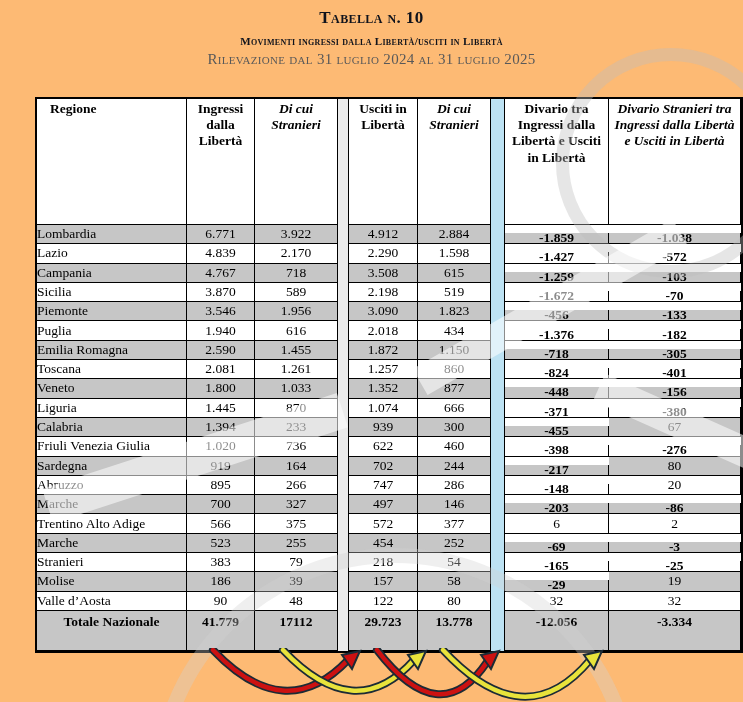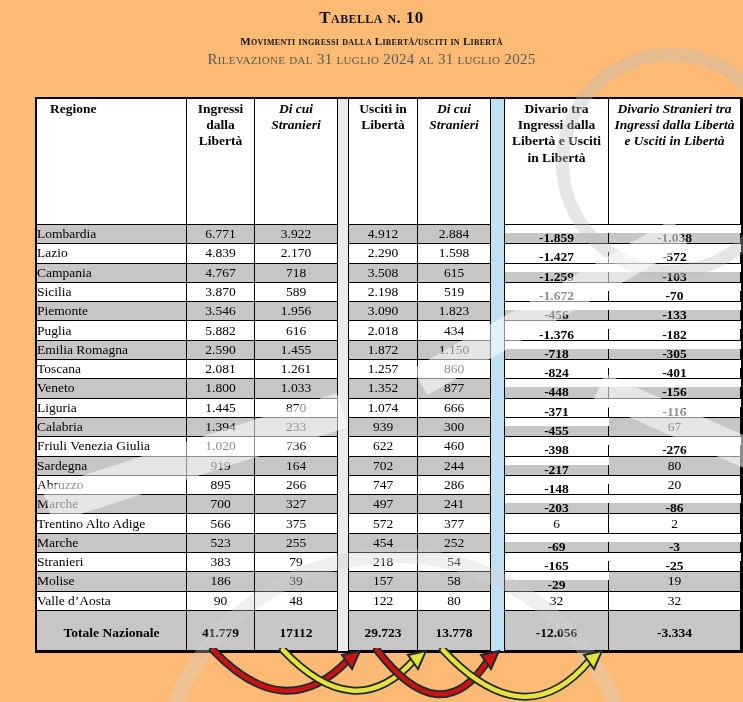--- a/index.html
+++ b/index.html
@@ -26,21 +26,21 @@
     font-size:13.5px; line-height:1.2;
     display:flex; align-items:center; justify-content:center;
     overflow:hidden; white-space:normal;
   }
   .hdr{font-weight:bold; align-items:flex-start; padding:2px 2px 0 2px; text-align:center;}
   .hdr.left{justify-content:flex-start; text-align:center; padding-left:13px;}
   .ital{font-style:italic;}
   .reg{justify-content:flex-start; }
   .gray{background:#c6c6c6;}
   .bold{font-weight:bold;margin-top:8px;}
-  .tot{font-weight:bold; align-items:flex-start; padding-top:14px;}
+  .tot{font-weight:bold; align-items:flex-start; padding-top:3px;}
   .spacer{grid-row:1 / span 22; border-right:1px solid #000;}
   .sp-gray{grid-column:4; background:#ebebeb;}
   .sp-blue{grid-column:7; background:#bde2f3;}
   
   .wm{position:absolute; pointer-events:none;}
   .wm-ring1{left:556px; top:48px; width:204px; height:204px; border-radius:50%;
             border:13px solid rgba(188,188,188,.38);}
   .wm-ring2{left:150px; top:548px; width:460px; height:460px; border-radius:50%;
             border:15px solid rgba(210,210,210,.35);}
   .wm-band{background:rgba(255,255,255,.55);}
@@ -101,21 +101,21 @@
       <div class="cell val bold">-1.672</div>
       <div class="cell val bold">-70</div>
       <div class="cell reg gray">Piemonte</div>
       <div class="cell val gray">3.546</div>
       <div class="cell val gray">1.956</div>
       <div class="cell val gray">3.090</div>
       <div class="cell val gray">1.823</div>
       <div class="cell val gray bold">-456</div>
       <div class="cell val gray bold">-133</div>
       <div class="cell reg">Puglia</div>
-      <div class="cell val">5.882</div>
+      <div class="cell val">1.940</div>
       <div class="cell val">616</div>
       <div class="cell val">2.018</div>
       <div class="cell val">434</div>
       <div class="cell val bold">-1.376</div>
       <div class="cell val bold">-182</div>
       <div class="cell reg gray">Emilia Romagna</div>
       <div class="cell val gray">2.590</div>
       <div class="cell val gray">1.455</div>
       <div class="cell val gray">1.872</div>
       <div class="cell val gray">1.150</div>
@@ -134,21 +134,21 @@
       <div class="cell val gray">1.352</div>
       <div class="cell val gray">877</div>
       <div class="cell val gray bold">-448</div>
       <div class="cell val gray bold">-156</div>
       <div class="cell reg">Liguria</div>
       <div class="cell val">1.445</div>
       <div class="cell val">870</div>
       <div class="cell val">1.074</div>
       <div class="cell val">666</div>
       <div class="cell val bold">-371</div>
-      <div class="cell val bold">-116</div>
+      <div class="cell val bold">-380</div>
       <div class="cell reg gray">Calabria</div>
       <div class="cell val gray">1.394</div>
       <div class="cell val gray">233</div>
       <div class="cell val gray">939</div>
       <div class="cell val gray">300</div>
       <div class="cell val gray bold">-455</div>
       <div class="cell val gray">67</div>
       <div class="cell reg">Friuli Venezia Giulia</div>
       <div class="cell val">1.020</div>
       <div class="cell val">736</div>
@@ -167,21 +167,21 @@
       <div class="cell val">895</div>
       <div class="cell val">266</div>
       <div class="cell val">747</div>
       <div class="cell val">286</div>
       <div class="cell val bold">-148</div>
       <div class="cell val">20</div>
       <div class="cell reg gray">Marche</div>
       <div class="cell val gray">700</div>
       <div class="cell val gray">327</div>
       <div class="cell val gray">497</div>
-      <div class="cell val gray">241</div>
+      <div class="cell val gray">146</div>
       <div class="cell val gray bold">-203</div>
       <div class="cell val gray bold">-86</div>
       <div class="cell reg">Trentino Alto Adige</div>
       <div class="cell val">566</div>
       <div class="cell val">375</div>
       <div class="cell val">572</div>
       <div class="cell val">377</div>
       <div class="cell val">6</div>
       <div class="cell val">2</div>
       <div class="cell reg gray">Marche</div>

